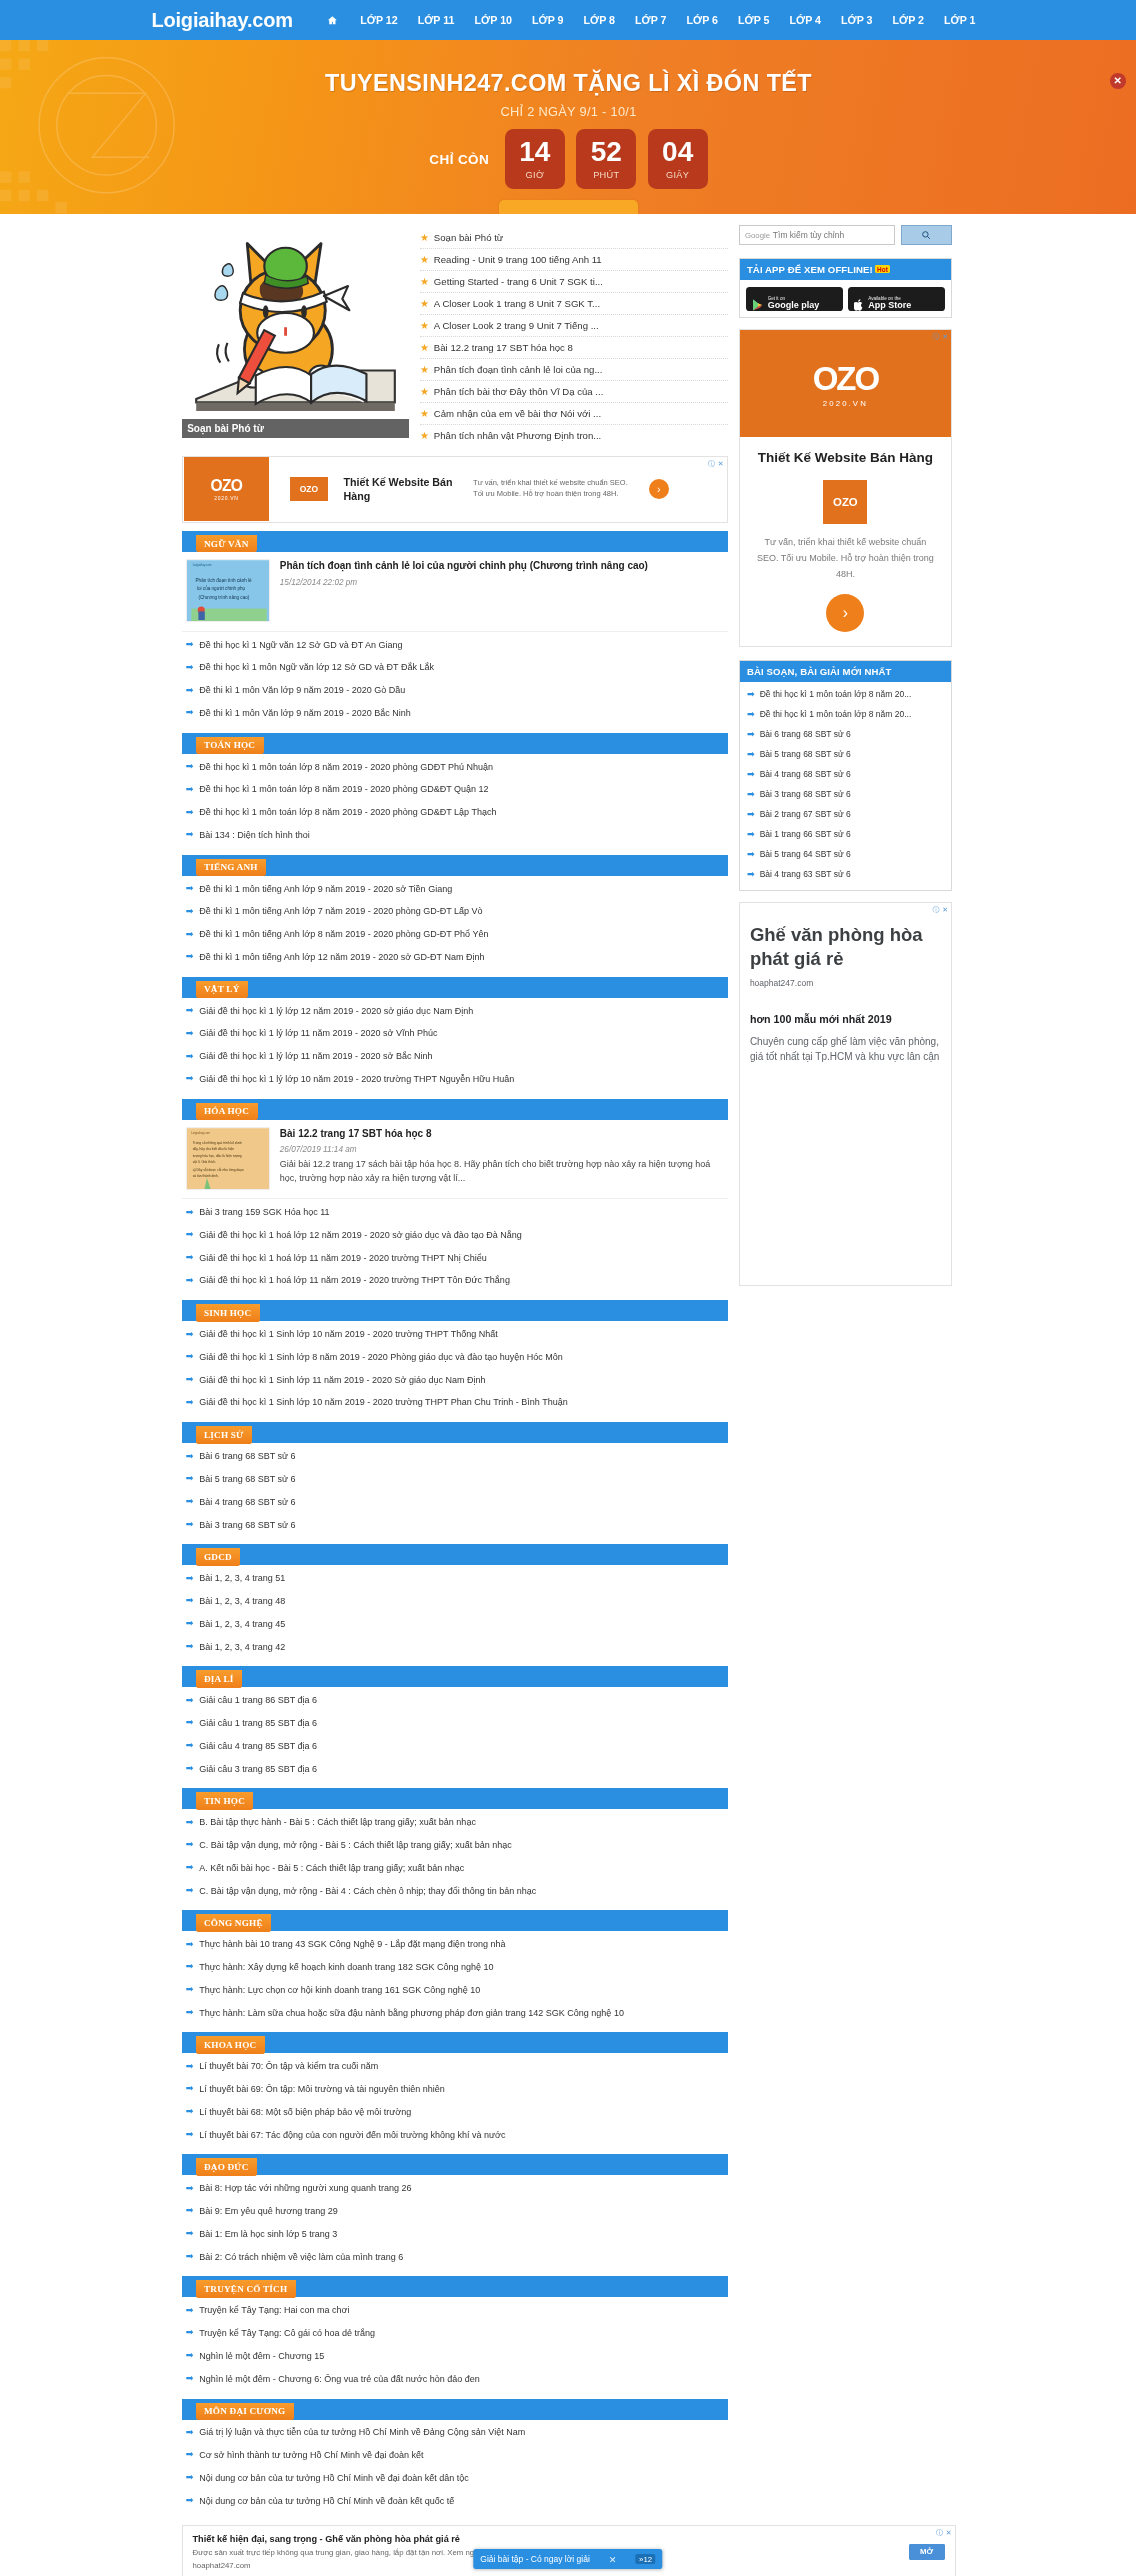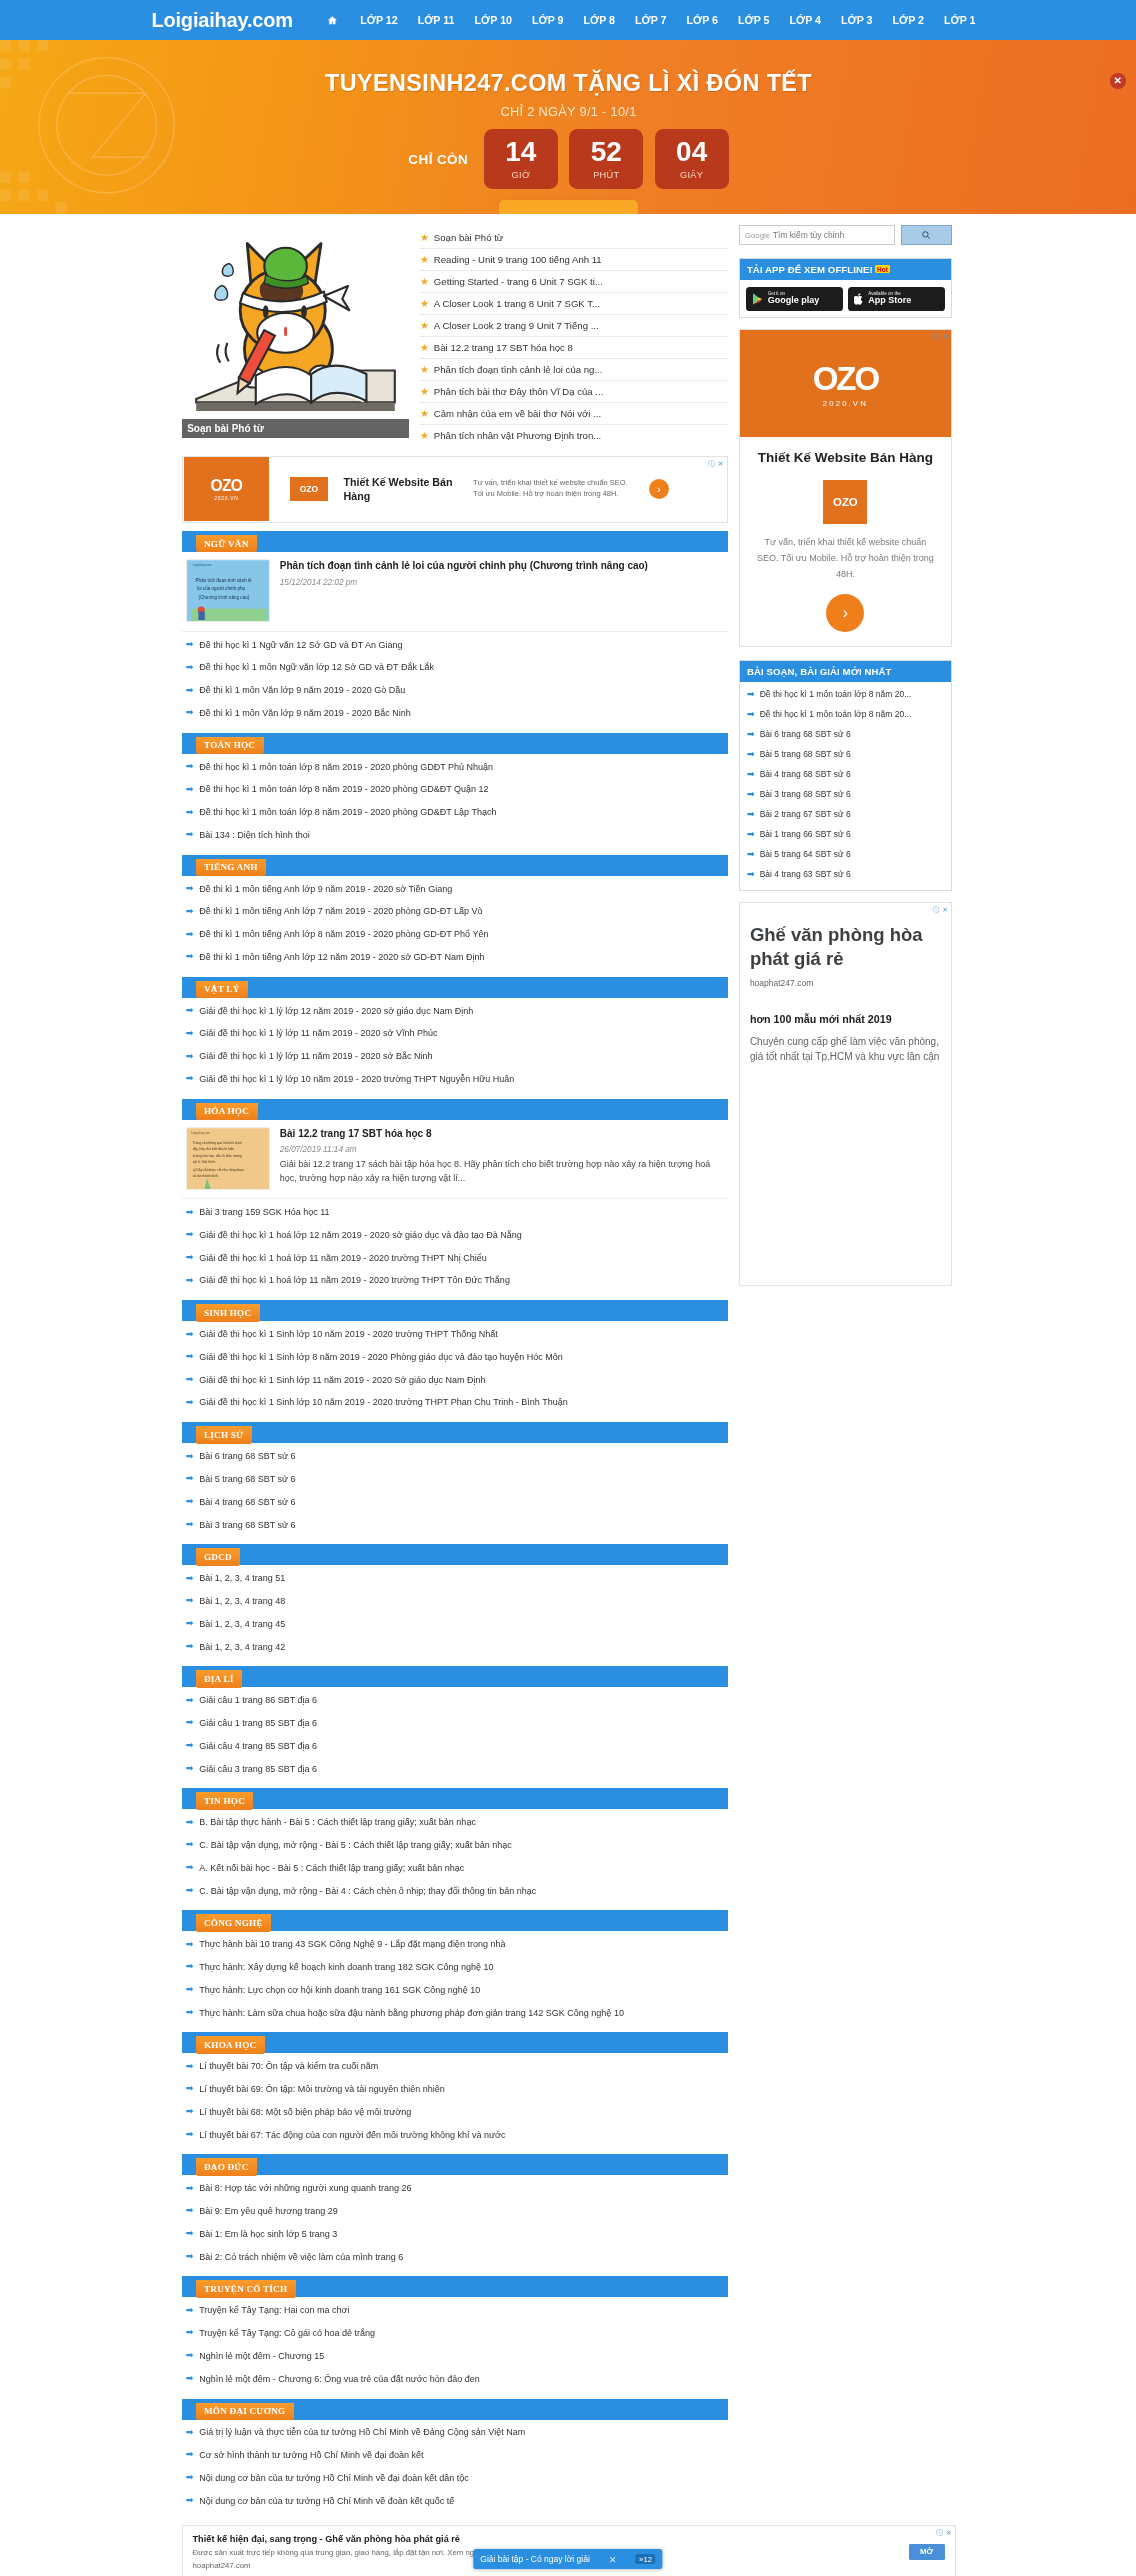--- a/index.html
+++ b/index.html
@@ -71,21 +71,21 @@
   }
   .countdown {
     margin-top: 10px;
     display: flex; align-items: center; justify-content: center; gap: 11.4px;
   }
   .cd-label {
     color: #ffffff; font-size: 13.5px; font-weight: bold; letter-spacing: 0.4px;
     margin-right: 4.3px;
   }
   .cd-box {
-    width: 74px; height: 60px; border-radius: 8.5px;
+    width: 60px; height: 60px; border-radius: 8.5px;
     background: #b8391b;
     display: flex; flex-direction: column; align-items: center; justify-content: center;
   }
   .cd-num { color: #fff; font-size: 28px; font-weight: bold; line-height: 1; }
   .cd-unit { color: #f7d9c6; font-size: 9.2px; margin-top: 4.3px; letter-spacing: 0.3px; }
   .promo-cta {
     display: inline-block; margin-top: 11.4px;
     background: #f9a825; border-radius: 5px;
     color: #fff6df; font-size: 12px; font-weight: bold;
     padding: 16px 21px; letter-spacing: 0.4px; cursor: pointer;
@@ -206,21 +206,21 @@
     color:#20537f; cursor: pointer;
   }
   .side-box { margin-top: 12.8px; border: 0.7px solid #d9d9d9; background: #fff; }
   .side-head {
     background: #2a8fe0; color: #fff; font-size: 9.6px; font-weight: bold;
     padding: 5px 7px; letter-spacing: 0.1px;
   }
   .appbtns { display: flex; gap: 5.7px; padding: 6.4px; }
   .appbtn {
     flex: 1; height: 24px; background: #1c1c1c; border-radius: 3.6px; color: #fff;
-    display: flex; align-items: center; gap: 4.3px; padding: 0 5.7px; cursor: pointer;
+    display: flex; align-items: flex-end; gap: 4.3px; padding: 0 5.7px; cursor: pointer;
   }
   .appbtn .sm { font-size: 4.6px; line-height: 1.1; opacity:.92; }
   .appbtn .bg { font-size: 9px; font-weight: bold; line-height: 1.1; }
   .hot-badge {
     background: #ffd400; color: #d40000; font-size: 6.4px; font-weight: bold;
     padding: 0.7px 2.1px; border-radius: 1.4px; margin-left: 2.1px; vertical-align: 1.4px;
   }
   .side-ad {
     margin-top: 11.4px; border: 0.7px solid #e2e2e2; background: #fff; position: relative;
   }

